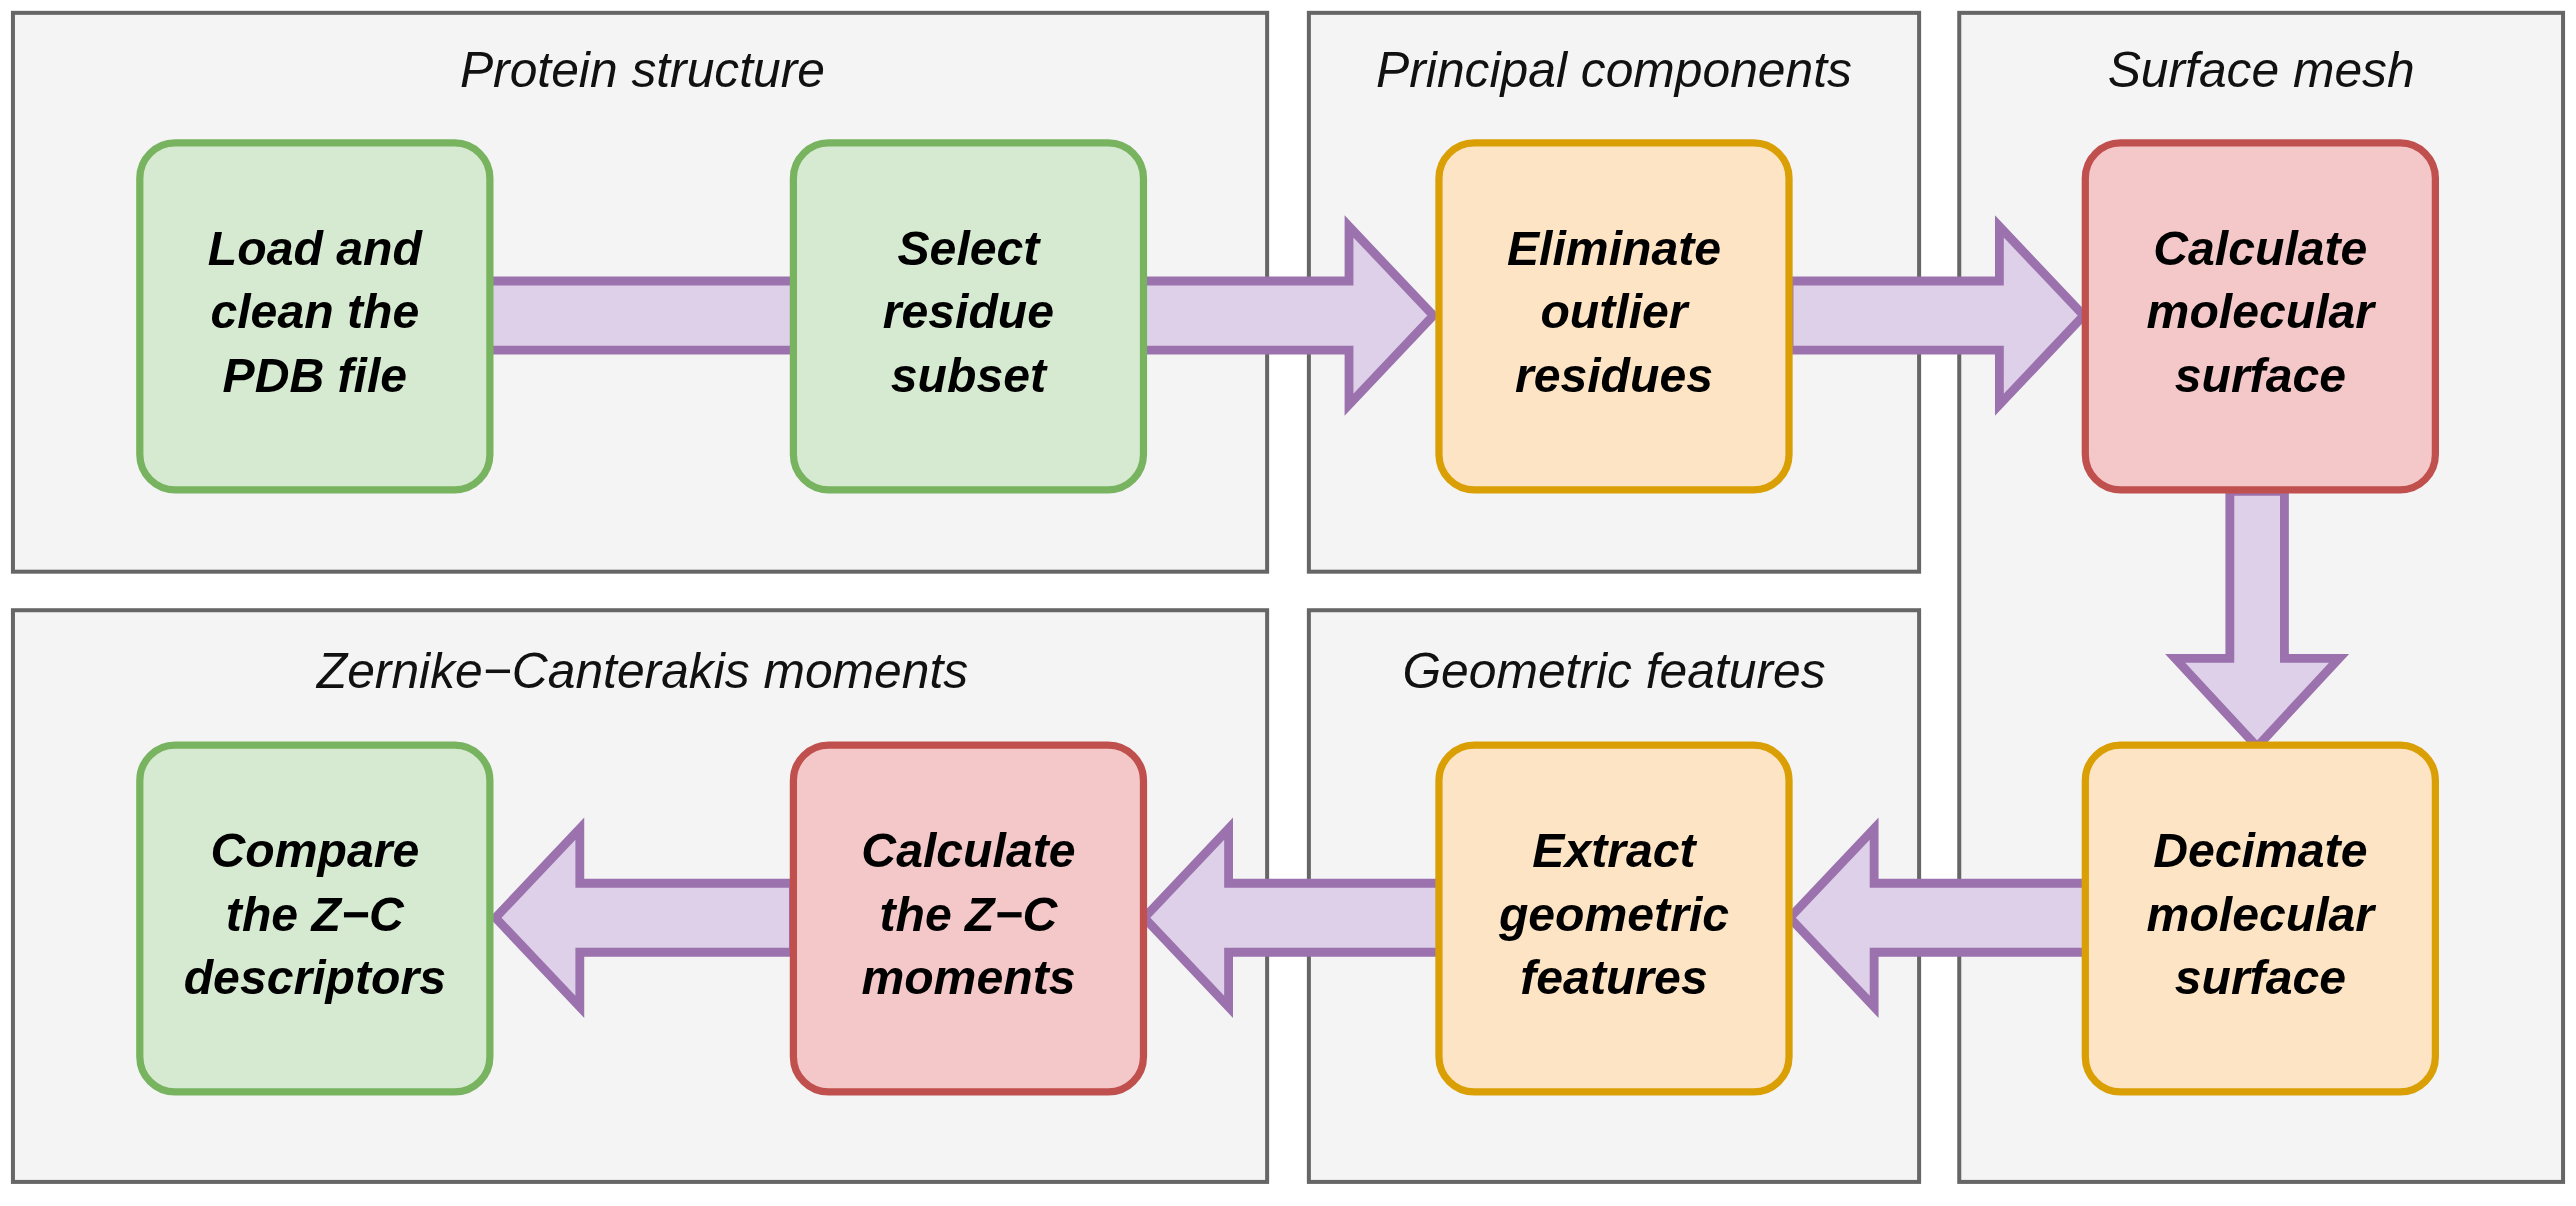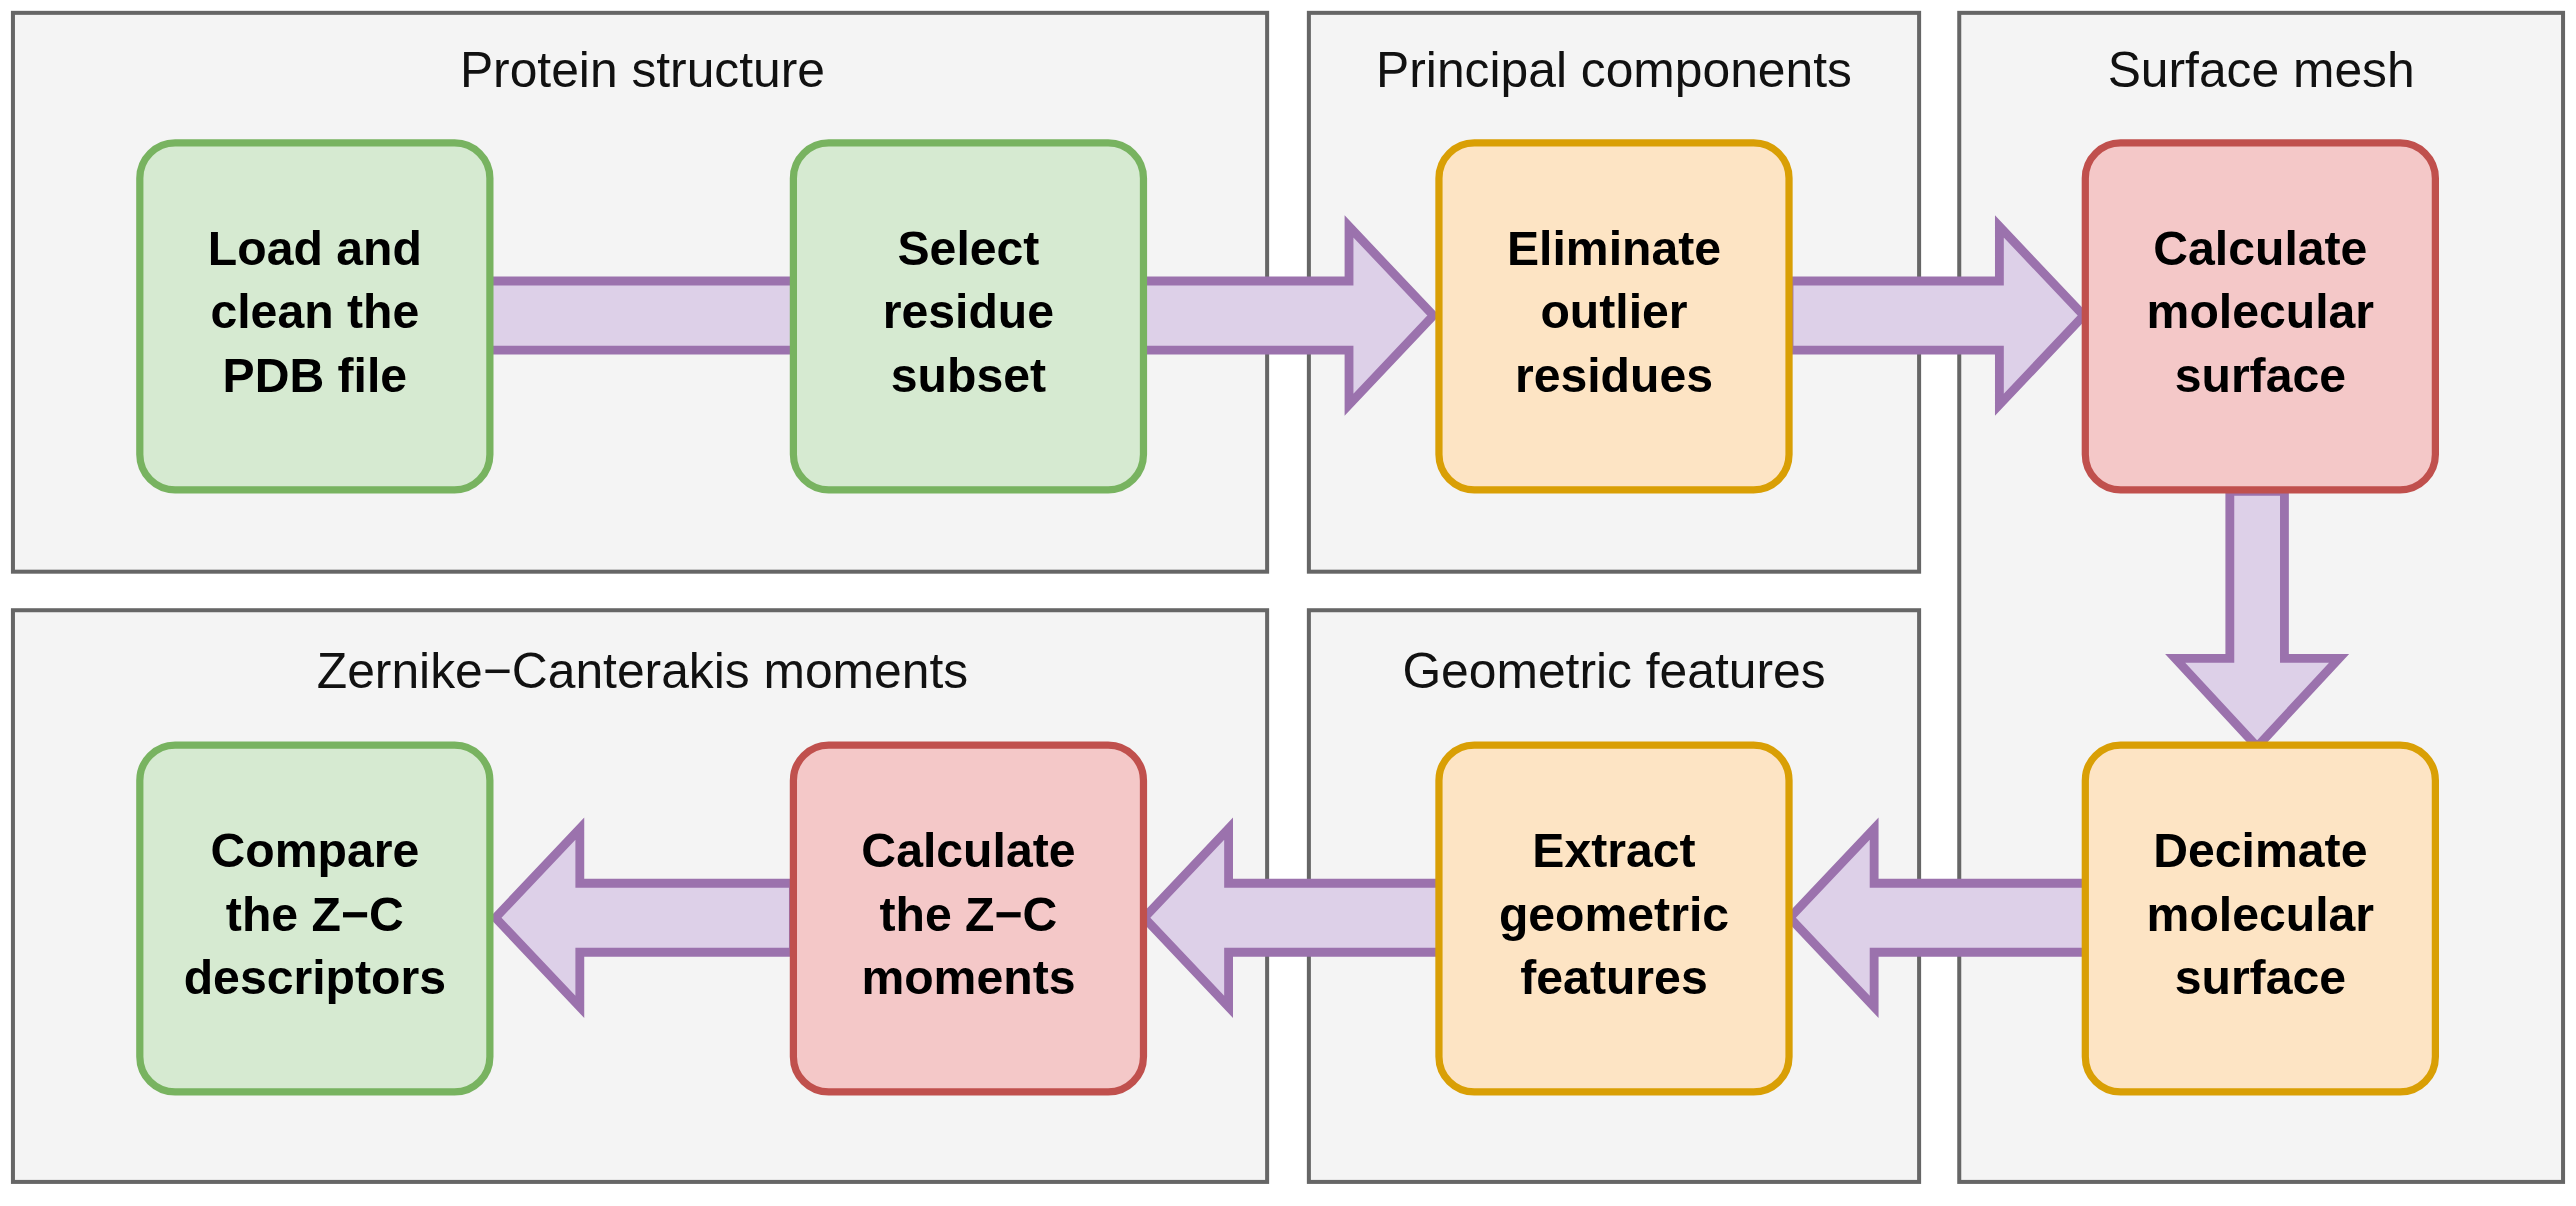--- a/index.html
+++ b/index.html
@@ -11,20 +11,21 @@
     width: 2576px;
     height: 1206px;
     font-family: "Liberation Sans", sans-serif;
     overflow: hidden;
   }
   #figure {
     position: relative;
     width: 2576px;
     height: 1206px;
     background: #ffffff;
+    font-style: italic;
   }
   svg#canvas {
     position: absolute;
     left: 0;
     top: 0;
     width: 2576px;
     height: 1206px;
     display: block;
   }
   .panel-rect {

